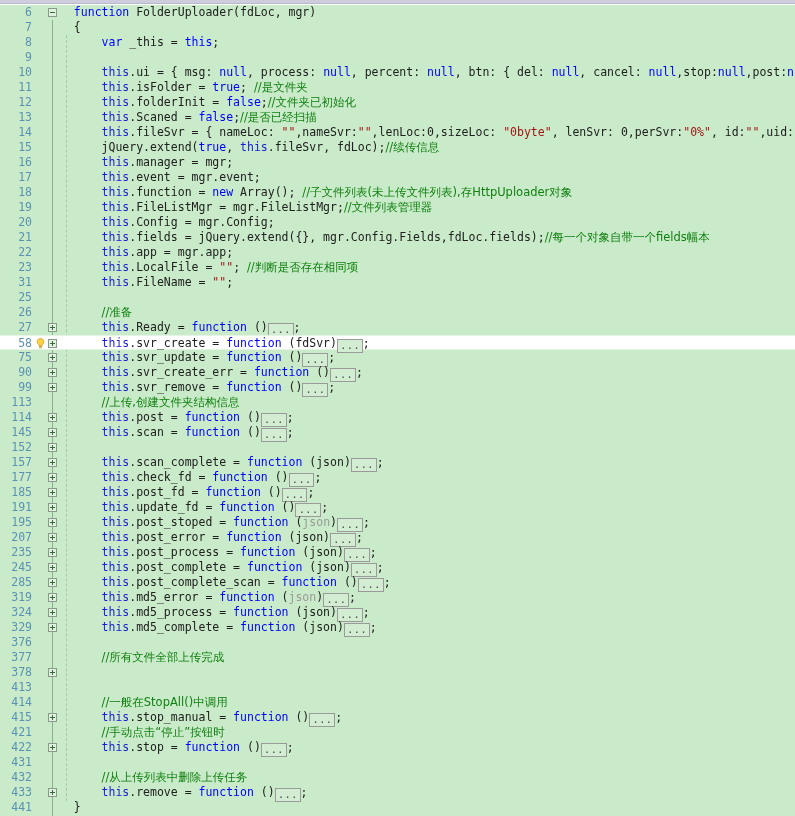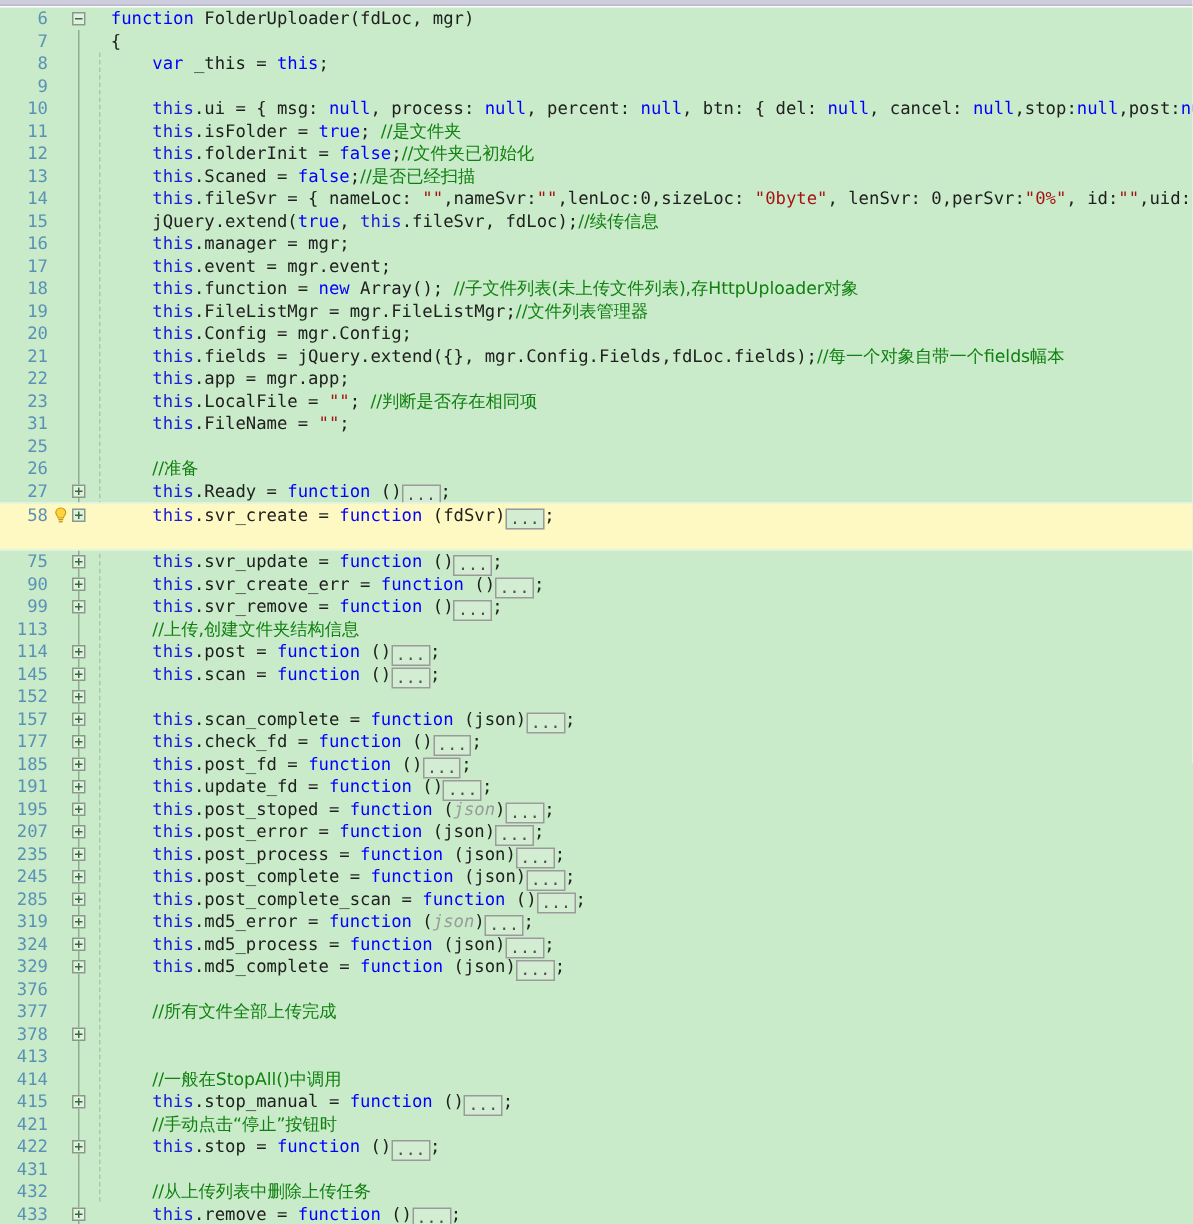--- a/index.html
+++ b/index.html
@@ -43,24 +43,24 @@
 
   
   .row {
     position: relative;
     height: 15px;
     line-height: 15px;
     white-space: pre;
     font-size: 11.5px;
   }
   .row.current {
-    background: #fef9c3;
+    background: #ffffff;
     border-top: 1px solid #e4f4e4;
     border-bottom: 1px solid #e4f4e4;
-    height: 32px;
+    height: 15px;
     box-sizing: border-box;
   }
 
   .lineno {
     position: absolute;
     left: 0; top: 0;
     width: 32px;
     text-align: right;
     color: #5a92b5;
     font-size: 11.5px;
@@ -121,21 +121,21 @@
     vertical-align: -2px;
     font-size: 11px;
   }
 
   
   .kw   { color: #0000ff; }           
   .id   { color: #1c1cdb; }           
   .pl   { color: #202020; }           
   .str  { color: #a31515; }           
   .cmt-cn { color: #118011; font-family: "DejaVu Sans", sans-serif; text-align: right; }
-  .dim  { color: #9a9a9a; font-style: italic; }           
+  .dim  { color: #9a9a9a; }           
 </style>
 </head>
 <body>
 
 <div id="top-strip"></div>
 
 <div id="editor">
   <div class="struct-line" style="left:52px; top:15px; height:796px;"></div>
   <div class="indent-guide" style="left:66px; top:30px; height:766px;"></div>
   <div id="rows">

